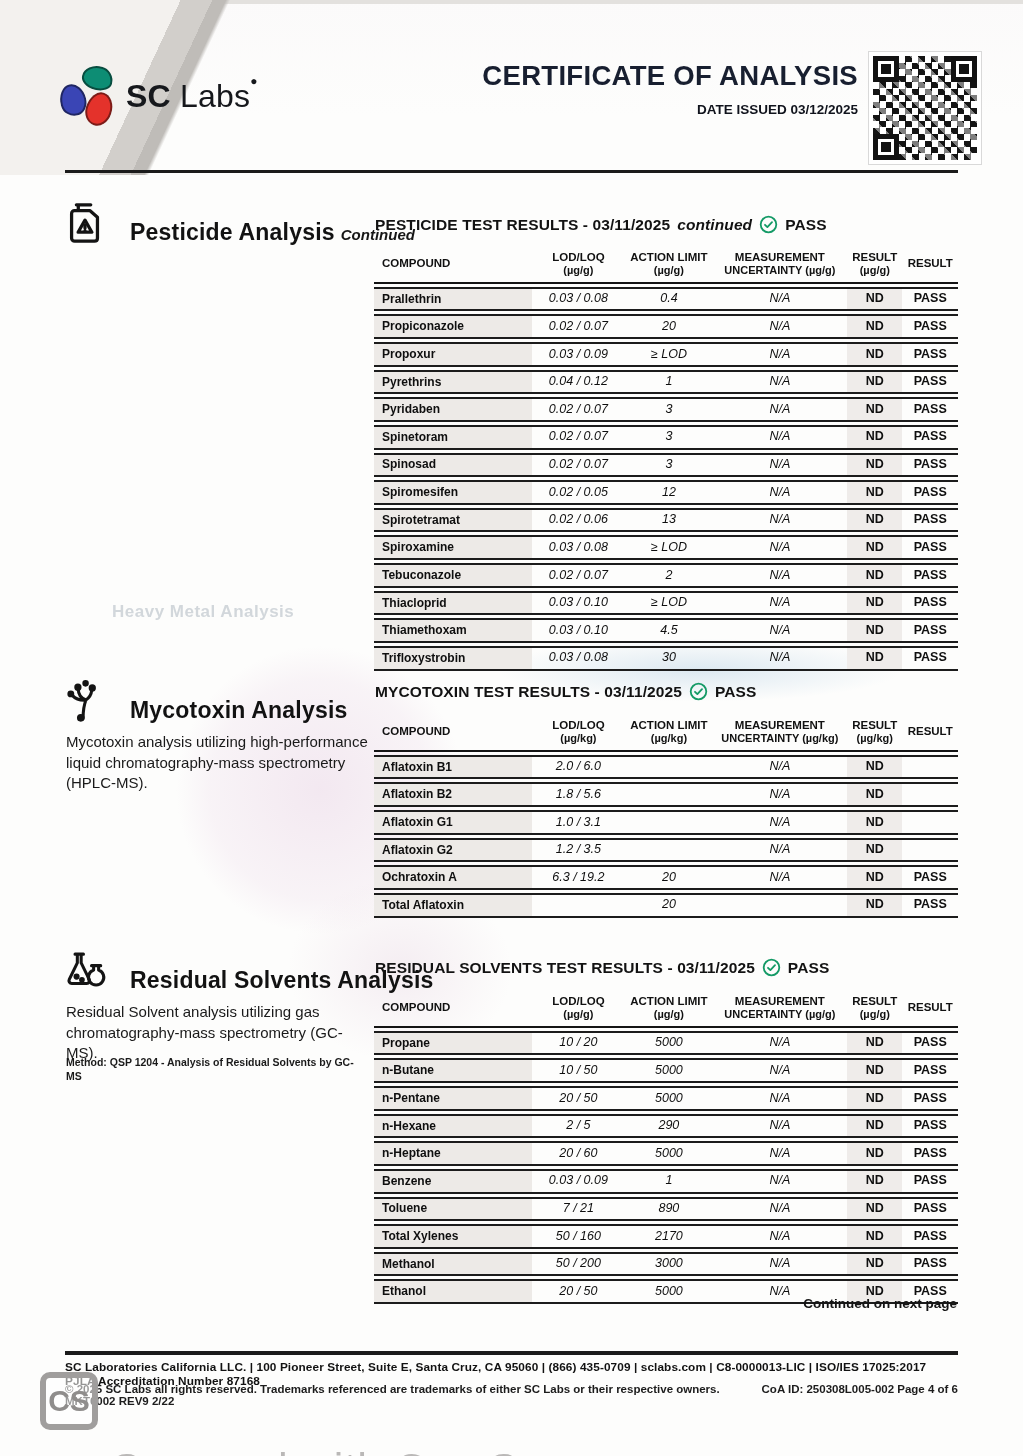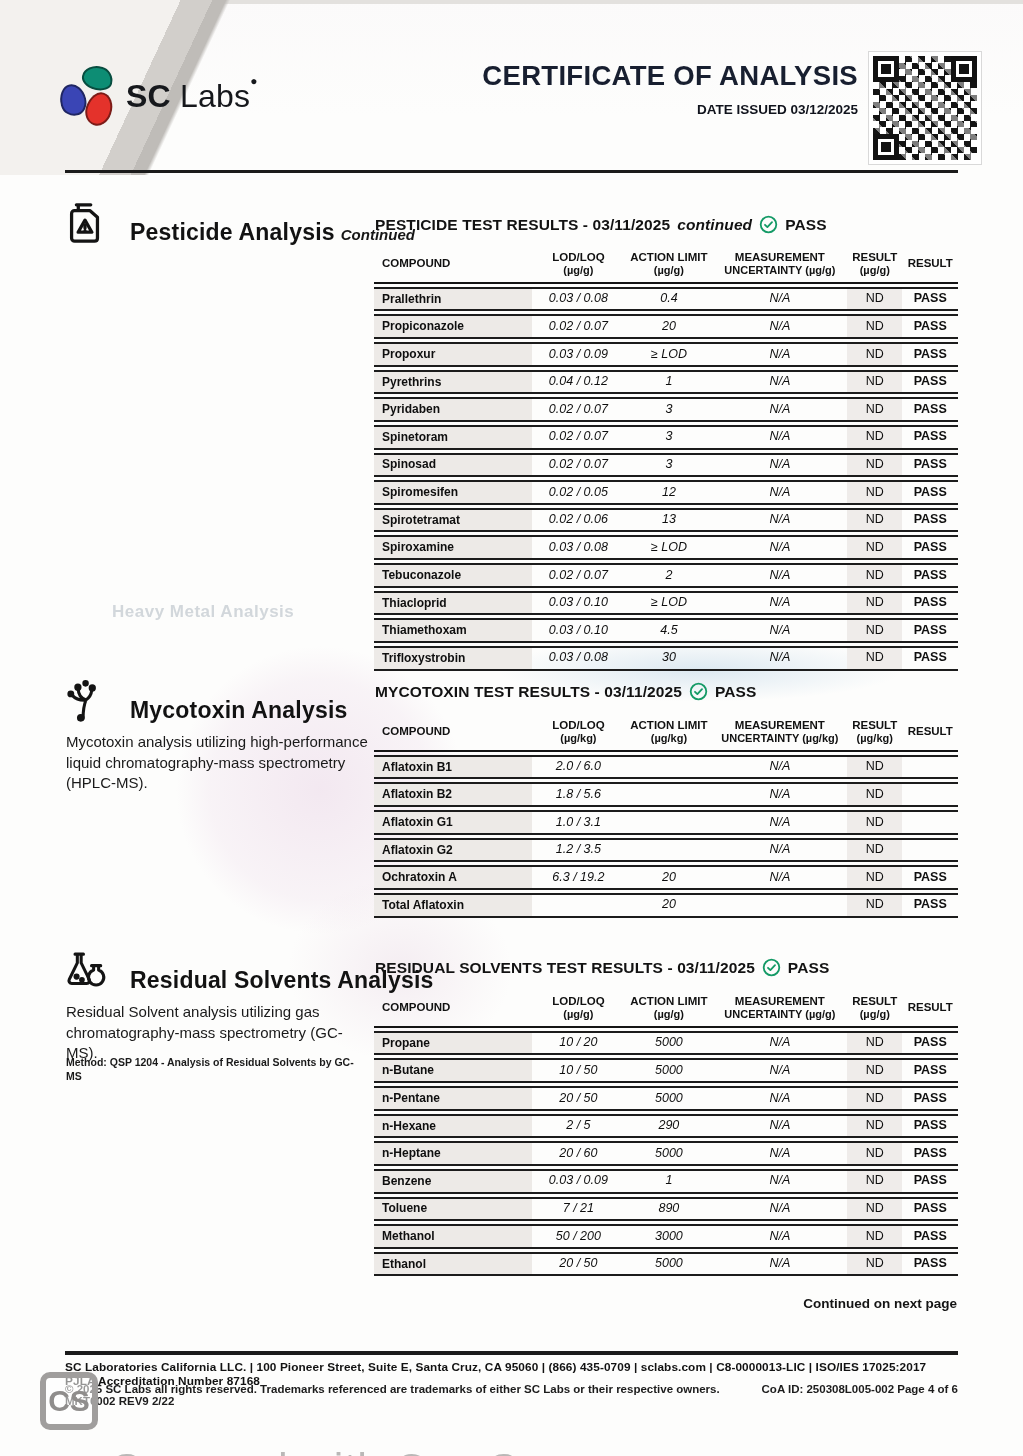--- a/index.html
+++ b/index.html
@@ -86,21 +86,21 @@
   .tw-solv{left:374px;top:990px;}
   table{border-collapse:separate;border-spacing:0 3px;width:100%;}
   th{font-size:11.5px;font-weight:800;text-align:center;padding:2px 2px 5px;
      border-bottom:2.5px solid #141414;line-height:1.15;vertical-align:middle;color:#111;}
   th.c0{text-align:left;padding-left:8px;}
   .cunit{font-size:11px;font-weight:800;}
   td{font-size:12.5px;padding:2.5px 4px;border-top:2px solid #1c1c1c;border-bottom:2px solid #1c1c1c;
      text-align:center;color:#0f0f0f;line-height:1.25;}
   td.c0{text-align:left;font-weight:bold;background:#edeae7;padding-left:8px;font-size:12px;}
   td.c1,td.c2,td.c3{font-style:italic;font-weight:500;}
-  td.c4{font-weight:normal;background:#efecea;}
+  td.c4{font-weight:bold;background:#efecea;}
   td.c5{font-weight:bold;}
   th.c0,td.c0{width:27%;} th.c1,td.c1{width:16%;} th.c2,td.c2{width:15%;margin-left:44px;}
   th.c3,td.c3{width:23%;} th.c4,td.c4{width:9.5%;} th.c5,td.c5{width:9.5%;}
 
   .continued{position:absolute;right:66px;top:1296px;font-size:13.5px;font-weight:bold;color:#141414;}
 
   
   .footer1{position:absolute;left:65px;top:1360px;width:893px;font-size:11.8px;font-weight:600;color:#121212;letter-spacing:.1px;}
   .footer2{position:absolute;left:65px;top:1383px;width:893px;display:flex;justify-content:space-between;
     font-size:11.5px;font-weight:600;color:#1c1c1c;}
@@ -519,20 +519,28 @@
           </tr>
           <tr>
             <td class="c0">Toluene</td>
             <td class="c1">7 / 21</td>
             <td class="c2">890</td>
             <td class="c3">N/A</td>
             <td class="c4">ND</td>
             <td class="c5">PASS</td>
           </tr>
           <tr>
+            <td class="c0">Total Xylenes</td>
+            <td class="c1">50 / 160</td>
+            <td class="c2">2170</td>
+            <td class="c3">N/A</td>
+            <td class="c4">ND</td>
+            <td class="c5">PASS</td>
+          </tr>
+          <tr>
             <td class="c0">Methanol</td>
             <td class="c1">50 / 200</td>
             <td class="c2">3000</td>
             <td class="c3">N/A</td>
             <td class="c4">ND</td>
             <td class="c5">PASS</td>
           </tr>
           <tr>
             <td class="c0">Ethanol</td>
             <td class="c1">20 / 50</td>

